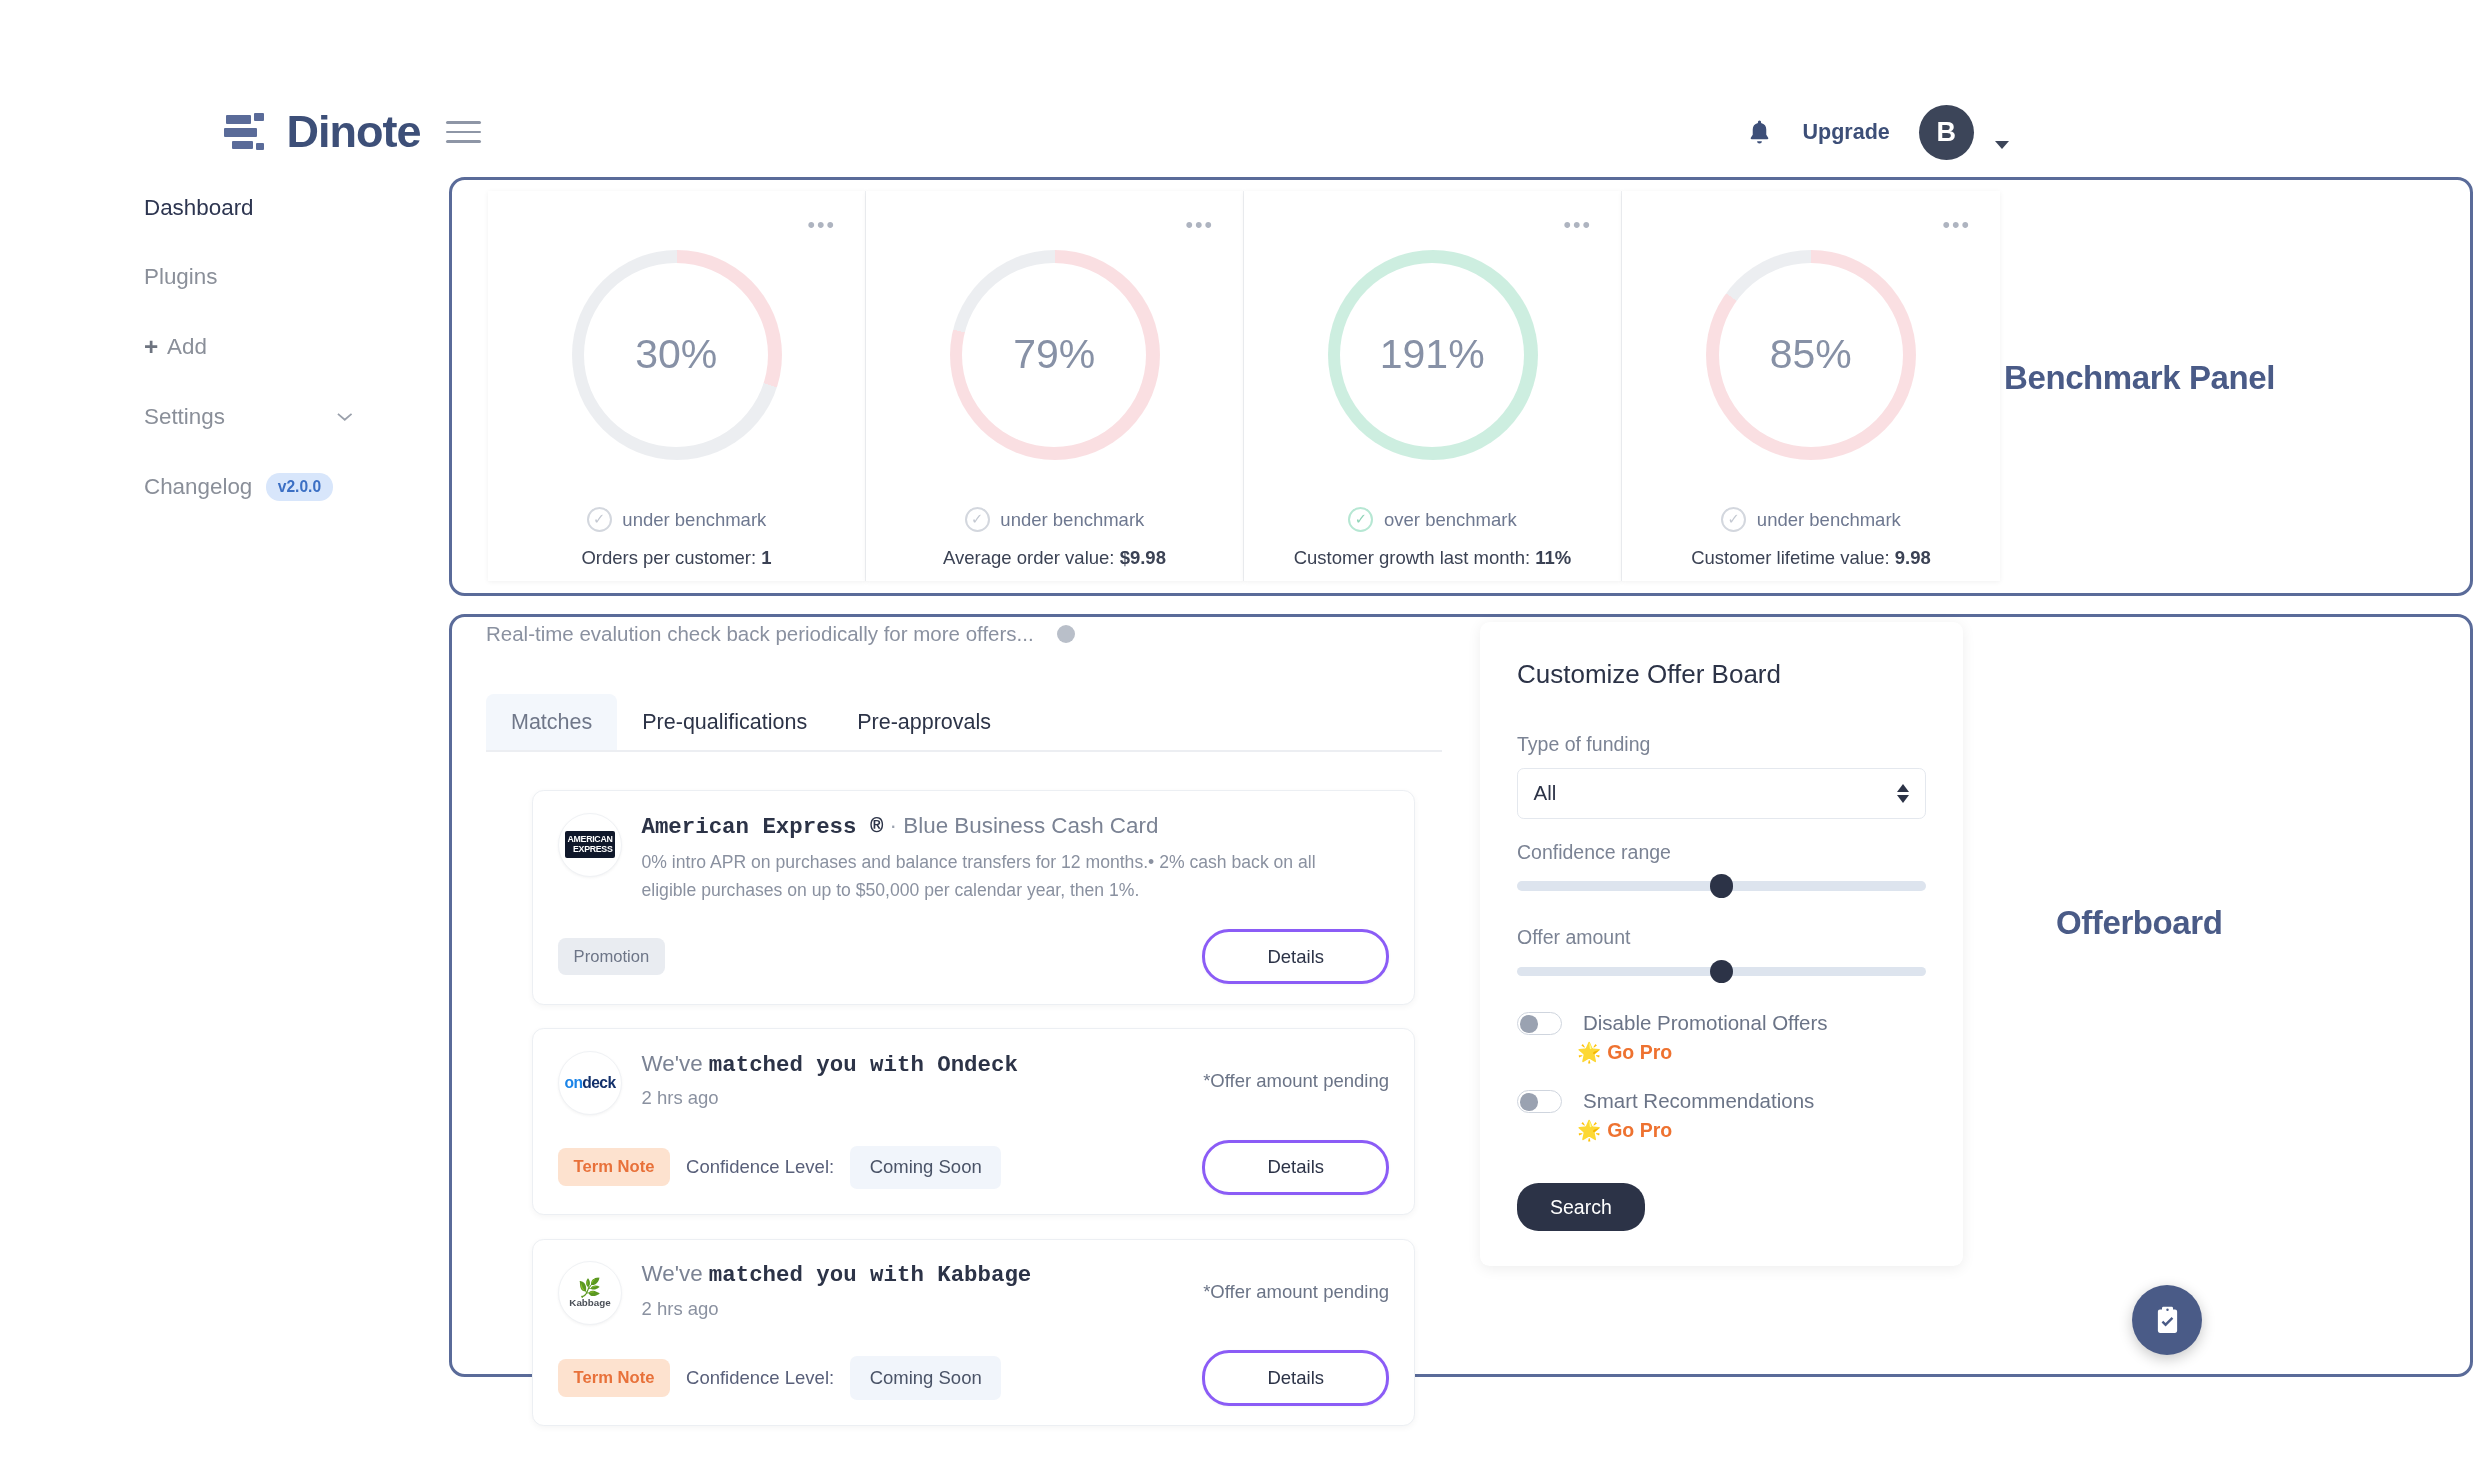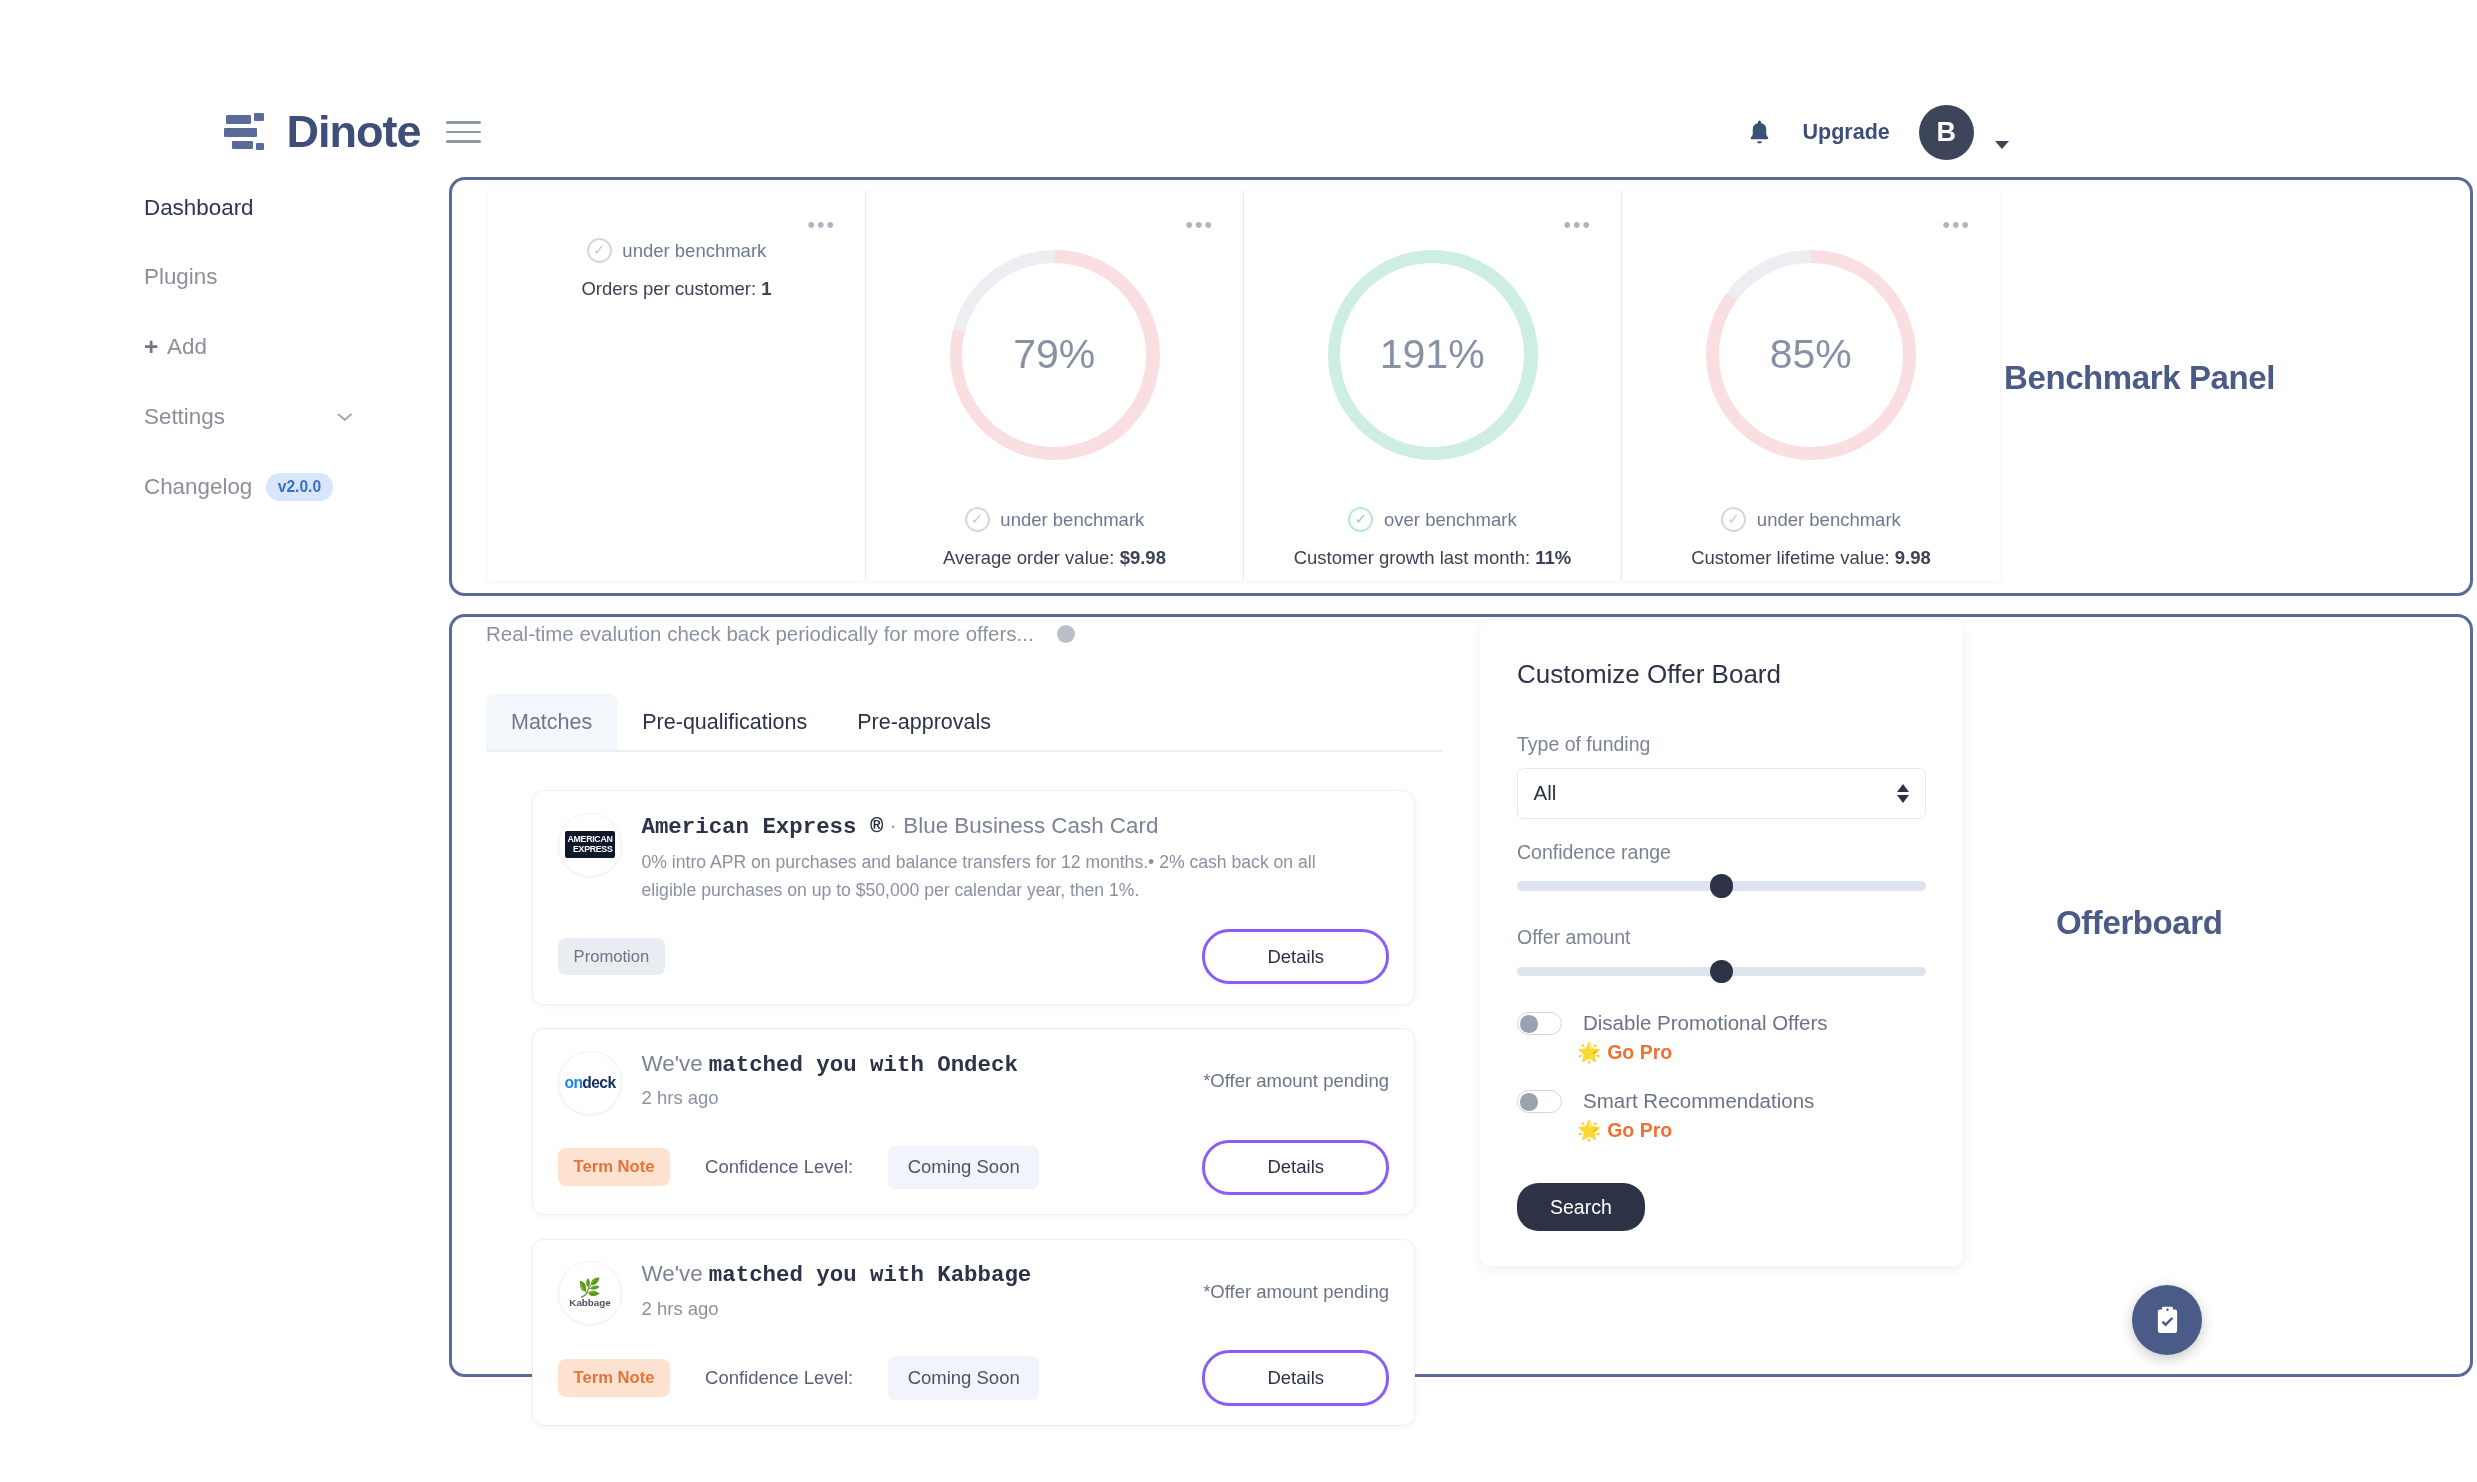--- a/index.html
+++ b/index.html
@@ -168,21 +168,21 @@
   .offer-title { font-size: 22.4px; color: #7b8394; margin-bottom: 9.8px; }
   .offer-title b { color:#2c3347; font-weight:700;font-family:Liberation Mono, monospace; }
   .offer-title .sep { color:#9aa1ae; }
   .offer-desc { font-size: 17.6px; color: #8a91a0; line-height: 1.55; max-width: 702px; }
   .offer-time { font-size: 18.5px; color: #8a91a0; margin-top: 3.9px; }
   .offer-pending {
     font-size: 18.5px; color: #6b7par; color:#6b7487; white-space: nowrap;
     margin-left: auto; padding-top: 19.5px;
   }
   .offer-bottom {
-    display: flex; align-items: center; gap: 35px; margin-top: 25px;
+    display: flex; align-items: center; gap: 16px; margin-top: 25px;
   }
   .chip {
     font-size: 16.6px; padding: 8.8px 15.6px; border-radius: 7.8px; font-weight: 400;
   }
   .chip.promotion { background: #e9ecf1; color:#6d7587; }
   .chip.termnote { background: #fde2cf; color:#e8713a; font-weight:700; }
   .conf-label { font-size: 18.5px; color: #59607a; }
   .chip.coming { background:#f1f5fb; color:#4a5367; font-size:18.5px; padding:10.7px 19.5px; border-radius:7px;}
   .details-btn {
     margin-left: auto; border: 3px solid #8b5cf6; background:#fff;
@@ -301,20 +301,26 @@
 
   <div class="outline-panel" id="benchmark-outline"></div>
   <div class="outline-panel" id="offerboard-outline"></div>
 
   <div class="annotation-label" id="lbl-benchmark">Benchmark Panel</div>
   <div class="annotation-label" id="lbl-offerboard">Offerboard</div>
 
   <div class="bm-strip" id="bm-strip">
       <div class="bm-card">
     <div class="bm-dots">•••</div>
+    <div class="ring-wrap">
+      <div class="ring" style="background: conic-gradient(#fadfe2 0deg 108deg, #eceef1 108deg 360deg);"></div>
+      <div class="ring-inner">
+        <span class="ring-value">30%</span>
+      </div>
+    </div>
     <div class="bm-status">
       <span class="check-circle ">✓</span>
       <span>under benchmark</span>
     </div>
     <div class="bm-metric">Orders per customer: <b>1</b></div>
   </div>
       <div class="bm-card">
     <div class="bm-dots">•••</div>
     <div class="ring-wrap">
       <div class="ring" style="background: conic-gradient(#fadfe2 0deg 284deg, #eceef1 284deg 360deg);"></div>

